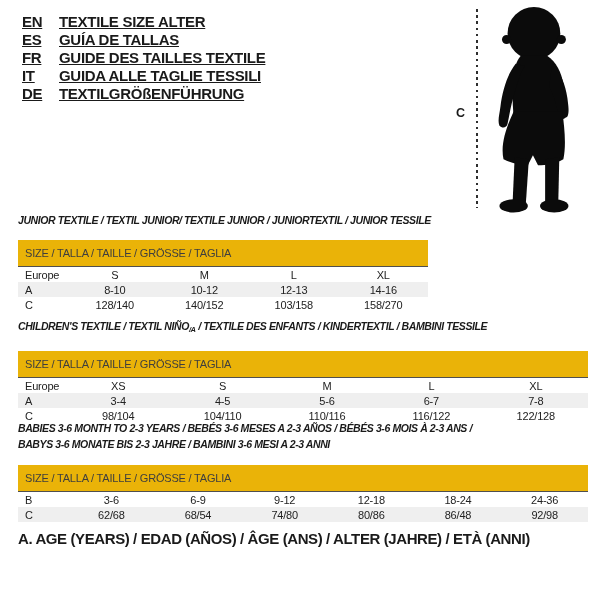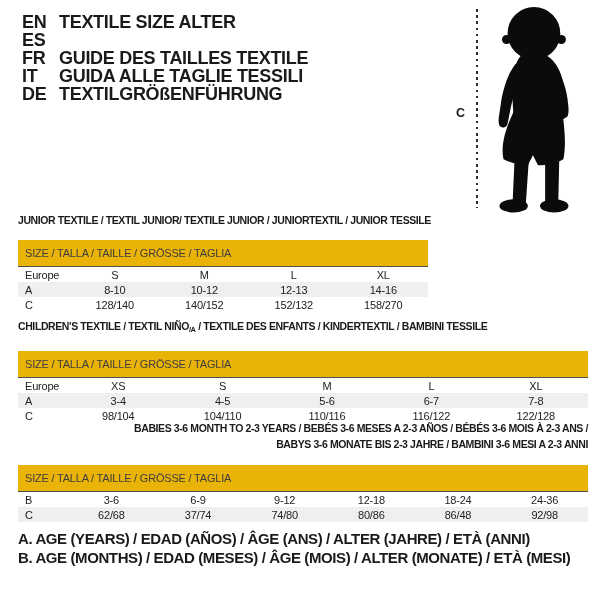--- a/index.html
+++ b/index.html
@@ -4,29 +4,29 @@
 <style>
   html,body{margin:0;padding:0;}
   body{
     width:600px;height:600px;position:relative;overflow:hidden;
     background:#ffffff;color:#1a1a1a;
     font-family:"Liberation Sans", sans-serif;
   }
   .abs{position:absolute;}
 
   
-  .lang-row{display:flex;font-weight:700;font-size:18px;line-height:18px;letter-spacing:-0.3px;}
+  .lang-row{display:flex;font-weight:700;font-size:15px;line-height:18px;letter-spacing:-0.3px;text-decoration:underline;}
   .lang-code{width:37px;flex:0 0 37px;}
 
   
   .dotline{width:2px;background:repeating-linear-gradient(to bottom,#2e2e2e 0 2.6px,transparent 2.6px 6.2px);}
   .fig-label{font-weight:700;font-size:12.5px;}
 
   
-  .tbl-title{font-weight:700;font-size:10.5px;line-height:14px;letter-spacing:-0.4px;white-space:nowrap;}
+  .tbl-title{font-weight:700;font-size:10.5px;line-height:14px;letter-spacing:-0.4px;white-space:nowrap;font-style:italic;}
   .tbl-title .subs{font-size:7.5px;vertical-align:-2px;}
   table.size-table{border-collapse:collapse;table-layout:fixed;width:100%;}
   th.size-bar{
     background:#eab308;border-bottom:1.5px solid #4f4f4f;
     color:#3e3e3e;font-size:11px;font-weight:400;letter-spacing:-0.2px;
     height:26px;padding:0 0 0 7px;text-align:left;
   }
   td{font-size:11px;font-weight:400;letter-spacing:-0.2px;height:15px;padding:0;text-align:center;color:#222;}
   td.lbl{text-align:left;padding-left:7px;}
   tr.alt{background:#efefef;}
@@ -37,20 +37,21 @@
 </head>
 <body>
 
 <div class="abs" style="left:22px;top:13px;">
   <div class="lang-row">
     <span class="lang-code">EN</span>
     <span class="lang-title">TEXTILE SIZE ALTER</span>
   </div>
   <div class="lang-row">
     <span class="lang-code">ES</span>
+    <span class="lang-title">GUÍA DE TALLAS</span>
   </div>
   <div class="lang-row">
     <span class="lang-code">FR</span>
     <span class="lang-title">GUIDE DES TAILLES TEXTILE</span>
   </div>
   <div class="lang-row">
     <span class="lang-code">IT</span>
     <span class="lang-title">GUIDA ALLE TAGLIE TESSILI</span>
   </div>
   <div class="lang-row">
@@ -104,21 +105,21 @@
         <td class="lbl">A</td>
         <td>8-10</td>
         <td>10-12</td>
         <td>12-13</td>
         <td>14-16</td>
       </tr>
       <tr>
         <td class="lbl">C</td>
         <td>128/140</td>
         <td>140/152</td>
-        <td>152/132</td>
+        <td>103/158</td>
         <td>158/270</td>
       </tr>
     </tbody>
   </table>
 </div>
 
 <div class="abs" style="left:18px;top:319px;width:570px;">
   <div class="tbl-title">
     <span>CHILDREN'S TEXTILE / TEXTIL NIÑO</span><span class="subs">/A</span><span> / TEXTILE DES ENFANTS / KINDERTEXTIL / BAMBINI TESSILE</span>
   </div>
@@ -159,21 +160,21 @@
         <td>104/110</td>
         <td>110/116</td>
         <td>116/122</td>
         <td>122/128</td>
       </tr>
     </tbody>
   </table>
 </div>
 
 <div class="abs" style="left:18px;top:421px;width:570px;">
-  <div class="tbl-title" style="line-height:15.5px;text-align:right;">
+  <div class="tbl-title" style="line-height:15.5px;">
     <div>BABIES 3-6 MONTH TO 2-3 YEARS / BEBÉS 3-6 MESES A 2-3 AÑOS / BÉBÉS 3-6 MOIS À 2-3 ANS /</div>
     <div>BABYS 3-6 MONATE BIS 2-3 JAHRE / BAMBINI 3-6 MESI A 2-3 ANNI</div>
   </div>
   <table class="size-table" style="margin-top:13px;">
     <colgroup>
         <col style="width:50px">
         <col>
         <col>
         <col>
         <col>
@@ -191,26 +192,25 @@
         <td>3-6</td>
         <td>6-9</td>
         <td>9-12</td>
         <td>12-18</td>
         <td>18-24</td>
         <td>24-36</td>
       </tr>
       <tr class="alt">
         <td class="lbl">C</td>
         <td>62/68</td>
-        <td>37/74</td>
+        <td>68/54</td>
         <td>74/80</td>
         <td>80/86</td>
         <td>86/48</td>
         <td>92/98</td>
       </tr>
     </tbody>
   </table>
 </div>
 
 <div class="abs" style="left:18px;top:530px;">
   <div class="footnote">A. AGE (YEARS) / EDAD (AÑOS) / ÂGE (ANS) / ALTER (JAHRE) / ETÀ (ANNI)</div>
-  <div class="footnote">B. AGE (MONTHS) / EDAD (MESES) / ÂGE (MOIS) / ALTER (MONATE) / ETÀ (MESI)</div>
 </div>
 
 </body></html>

